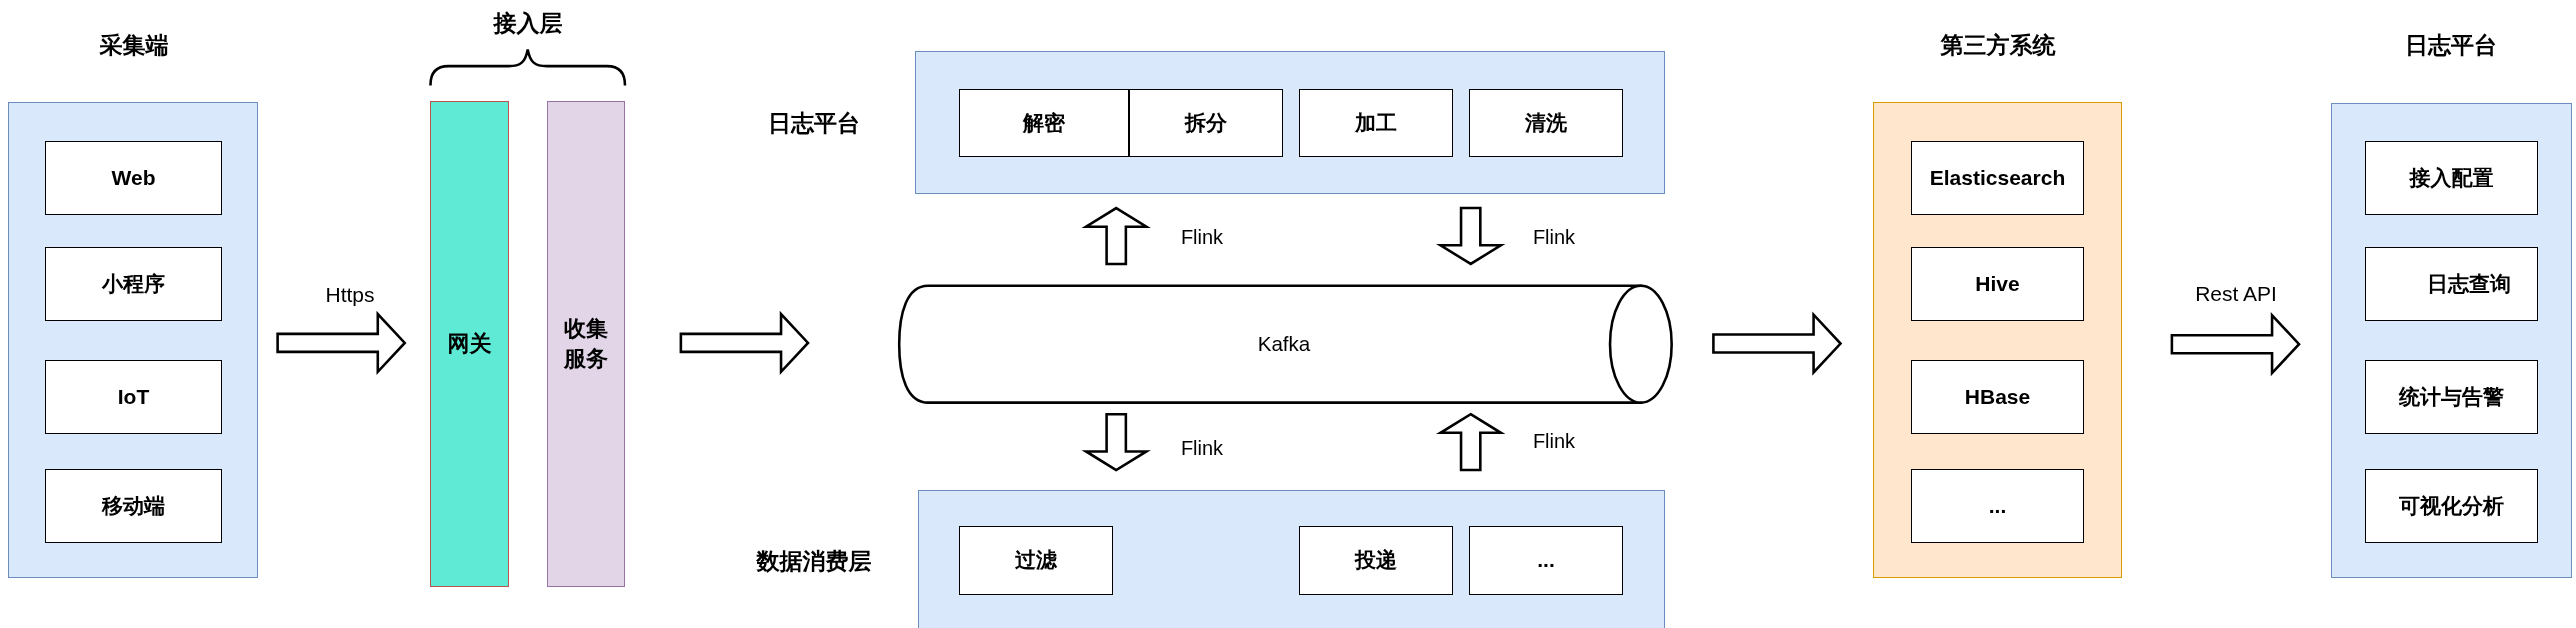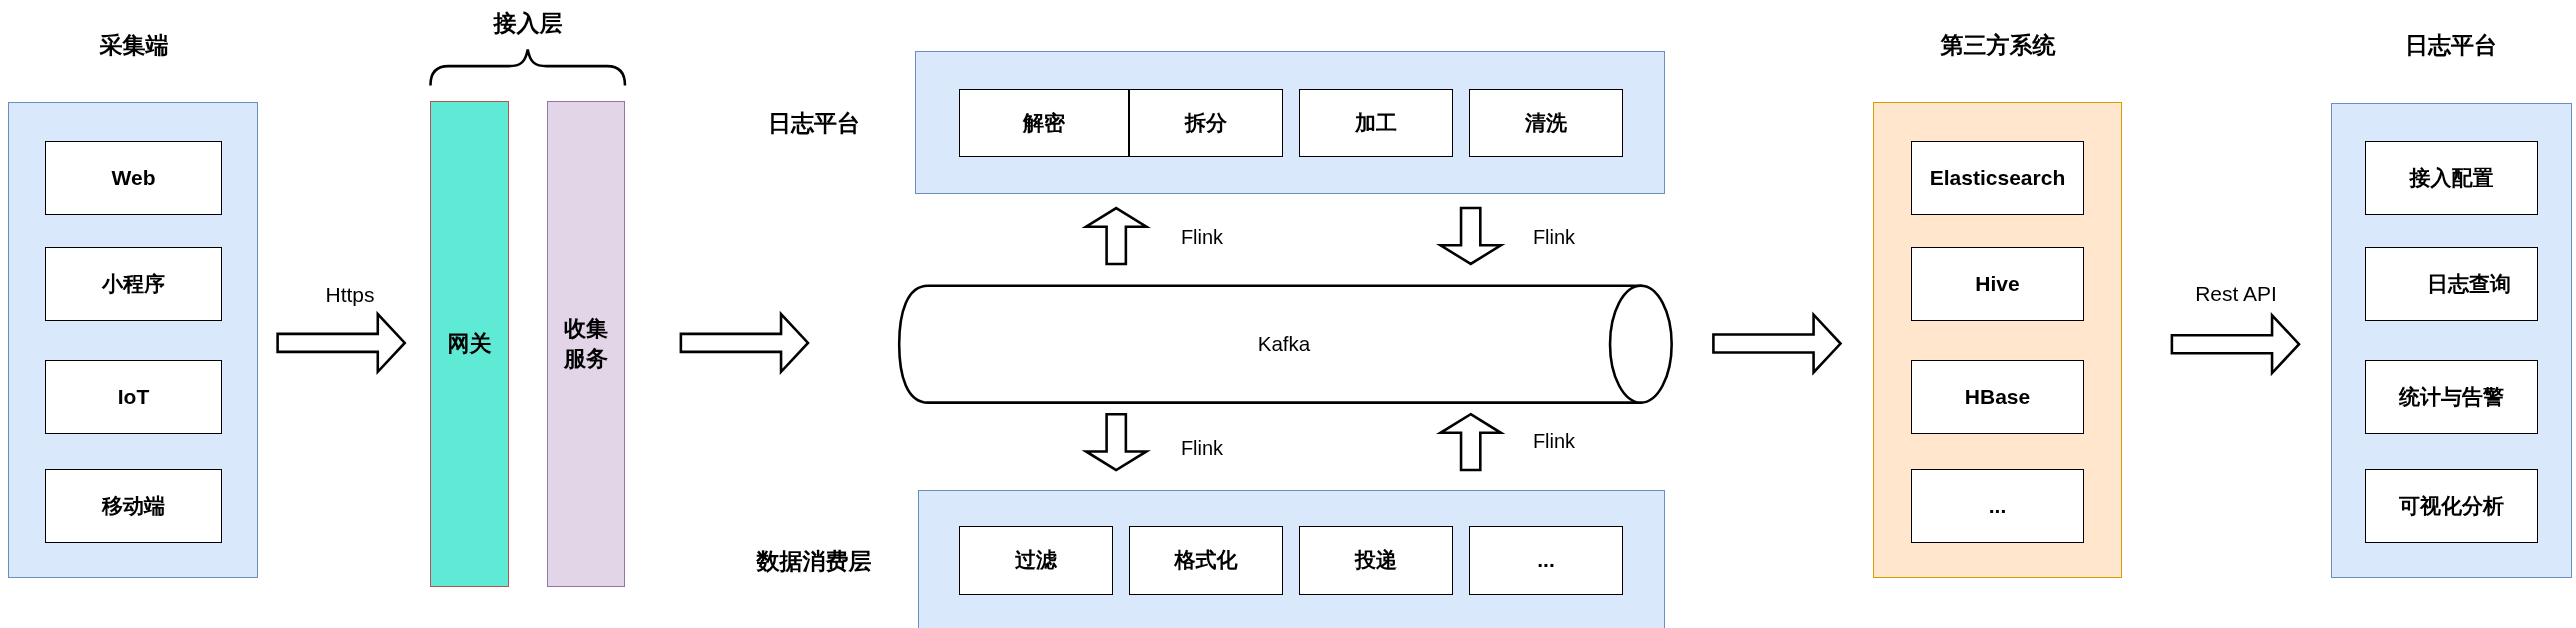--- a/index.html
+++ b/index.html
@@ -87,21 +87,20 @@
   <div class="t flink" style="left:1202px;top:237px;">Flink</div>
   <div class="t flink" style="left:1554px;top:237px;">Flink</div>
   <div class="t flink" style="left:1202px;top:448px;">Flink</div>
   <div class="t flink" style="left:1554px;top:441px;">Flink</div>
 
   <div class="t kafka" style="left:1284px;top:344px;">Kafka</div>
 
   <div class="t title" style="left:814px;top:561px;">数据消费层</div>
   <div class="container blue" style="left:918px;top:490px;width:747px;height:146px;"></div>
   <div class="node" style="left:959px;top:526px;width:154px;height:69px;">过滤</div>
-  <div class="node" style="left:1129px;top:526px;width:154px;height:69px;">格式化</div>
   <div class="node" style="left:1299px;top:526px;width:154px;height:69px;text-align:center;">投递</div>
   <div class="node" style="left:1469px;top:526px;width:154px;height:69px;">...</div>
 
   <div class="t title" style="left:1998px;top:45px;">第三方系统</div>
   <div class="container orange" style="left:1873px;top:102px;width:249px;height:476px;"></div>
   <div class="node" style="left:1911px;top:141px;width:173px;height:74px;">Elasticsearch</div>
   <div class="node" style="left:1911px;top:247px;width:173px;height:74px;">Hive</div>
   <div class="node" style="left:1911px;top:360px;width:173px;height:74px;">HBase</div>
   <div class="node" style="left:1911px;top:469px;width:173px;height:74px;">...</div>
 

